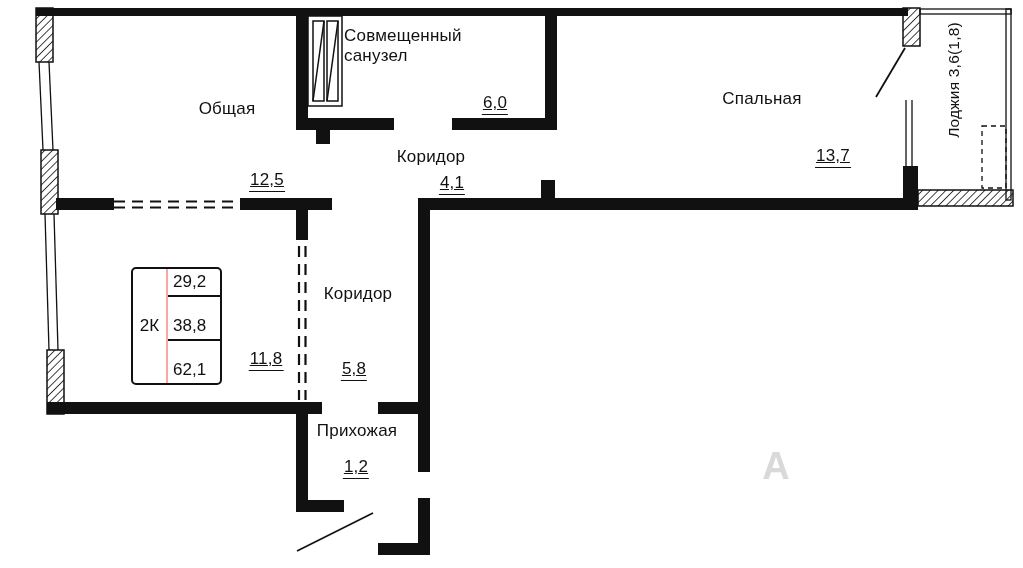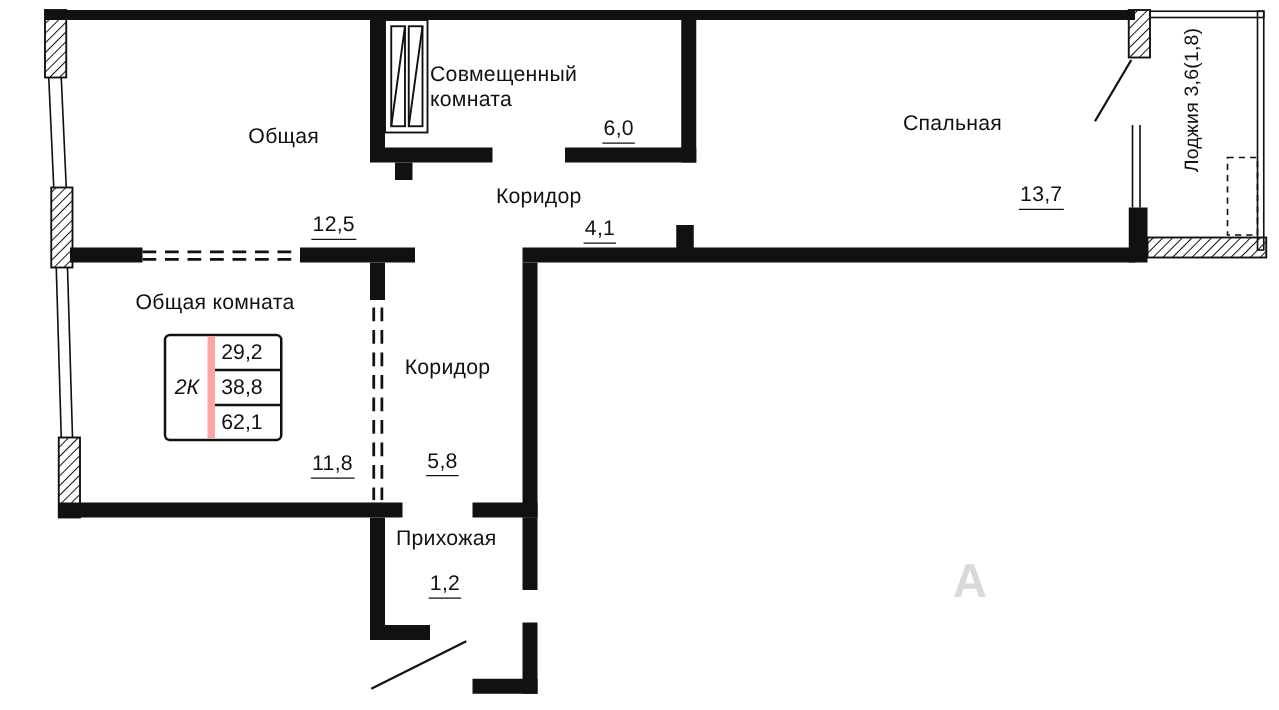--- a/index.html
+++ b/index.html
@@ -18,49 +18,48 @@
     font-size:17px;
     white-space:nowrap;
     letter-spacing:0.2px;
   }
   .lbl-block{
     position:absolute;
     font-size:17px;
     line-height:20px;
     white-space:nowrap;
     letter-spacing:0.2px;
-    margin-top:24px;
   }
   .area{
     border-bottom:1.6px solid #111;
     padding:0 1px 1px 1px;
+    text-decoration:underline;
   }
   .lbl-rot{
     position:absolute;
     transform:translate(-50%,-50%) rotate(-90deg);
     font-size:15.5px;
     white-space:nowrap;
     letter-spacing:0.2px;
   }
   .legend{
     position:absolute;
     left:131px;top:267px;
     display:flex;
     border:2px solid #111;
     border-radius:5px;
     background:#fff;
   }
   .legend-type{
     display:flex;align-items:center;justify-content:center;
     width:33px;
-    border-right:6px solid #fca5a5;
+    border-right:2px solid #fca5a5;
     font-size:17px;
-    font-style:italic;
   }
-  .legend-areas{display:flex;flex-direction:column;min-width:52px;}
+  .legend-areas{display:flex;flex-direction:column;min-width:52px;gap:16px;}
   .legend-cell{
     font-size:17px;
     padding:3px 6px 3px 5px;
     border-bottom:2px solid #111;
   }
   .legend-cell:last-child{border-bottom:none;}
   .watermark{
     position:absolute;
     transform:translate(-50%,-50%);
     font-size:38px;
@@ -145,34 +144,33 @@
       <line x1="313" y1="101" x2="324" y2="21"></line>
       <line x1="327" y1="101" x2="338" y2="21"></line>
     </g>
   </svg>
 
   <div class="lbl" style="left:227px;top:109px">Общая</div>
   <div class="lbl area" style="left:267px;top:181px">12,5</div>
 
   <div class="lbl-block" style="left:344px;top:26px">
     <div>Совмещенный</div>
-    <div>комната</div>
+    <div>санузел</div>
   </div>
   <div class="lbl area" style="left:495px;top:104px">6,0</div>
 
   <div class="lbl" style="left:431px;top:157px">Коридор</div>
-  <div class="lbl area" style="left:480px;top:184px">4,1</div>
+  <div class="lbl area" style="left:452px;top:184px">4,1</div>
 
   <div class="lbl" style="left:762px;top:99px">Спальная</div>
   <div class="lbl area" style="left:833px;top:157px">13,7</div>
 
   <div class="lbl-rot" style="left:954px;top:80px">Лоджия 3,6(1,8)</div>
 
-  <div class="lbl" style="left:172px;top:242px">Общая комната</div>
-  <div class="lbl area" style="left:266px;top:372px">11,8</div>
+  <div class="lbl area" style="left:266px;top:360px">11,8</div>
 
   <div class="lbl" style="left:358px;top:294px">Коридор</div>
   <div class="lbl area" style="left:354px;top:370px">5,8</div>
 
   <div class="lbl" style="left:357px;top:431px">Прихожая</div>
   <div class="lbl area" style="left:356px;top:468px">1,2</div>
 
   <div class="legend">
     <div class="legend-type">2К</div>
     <div class="legend-areas">

